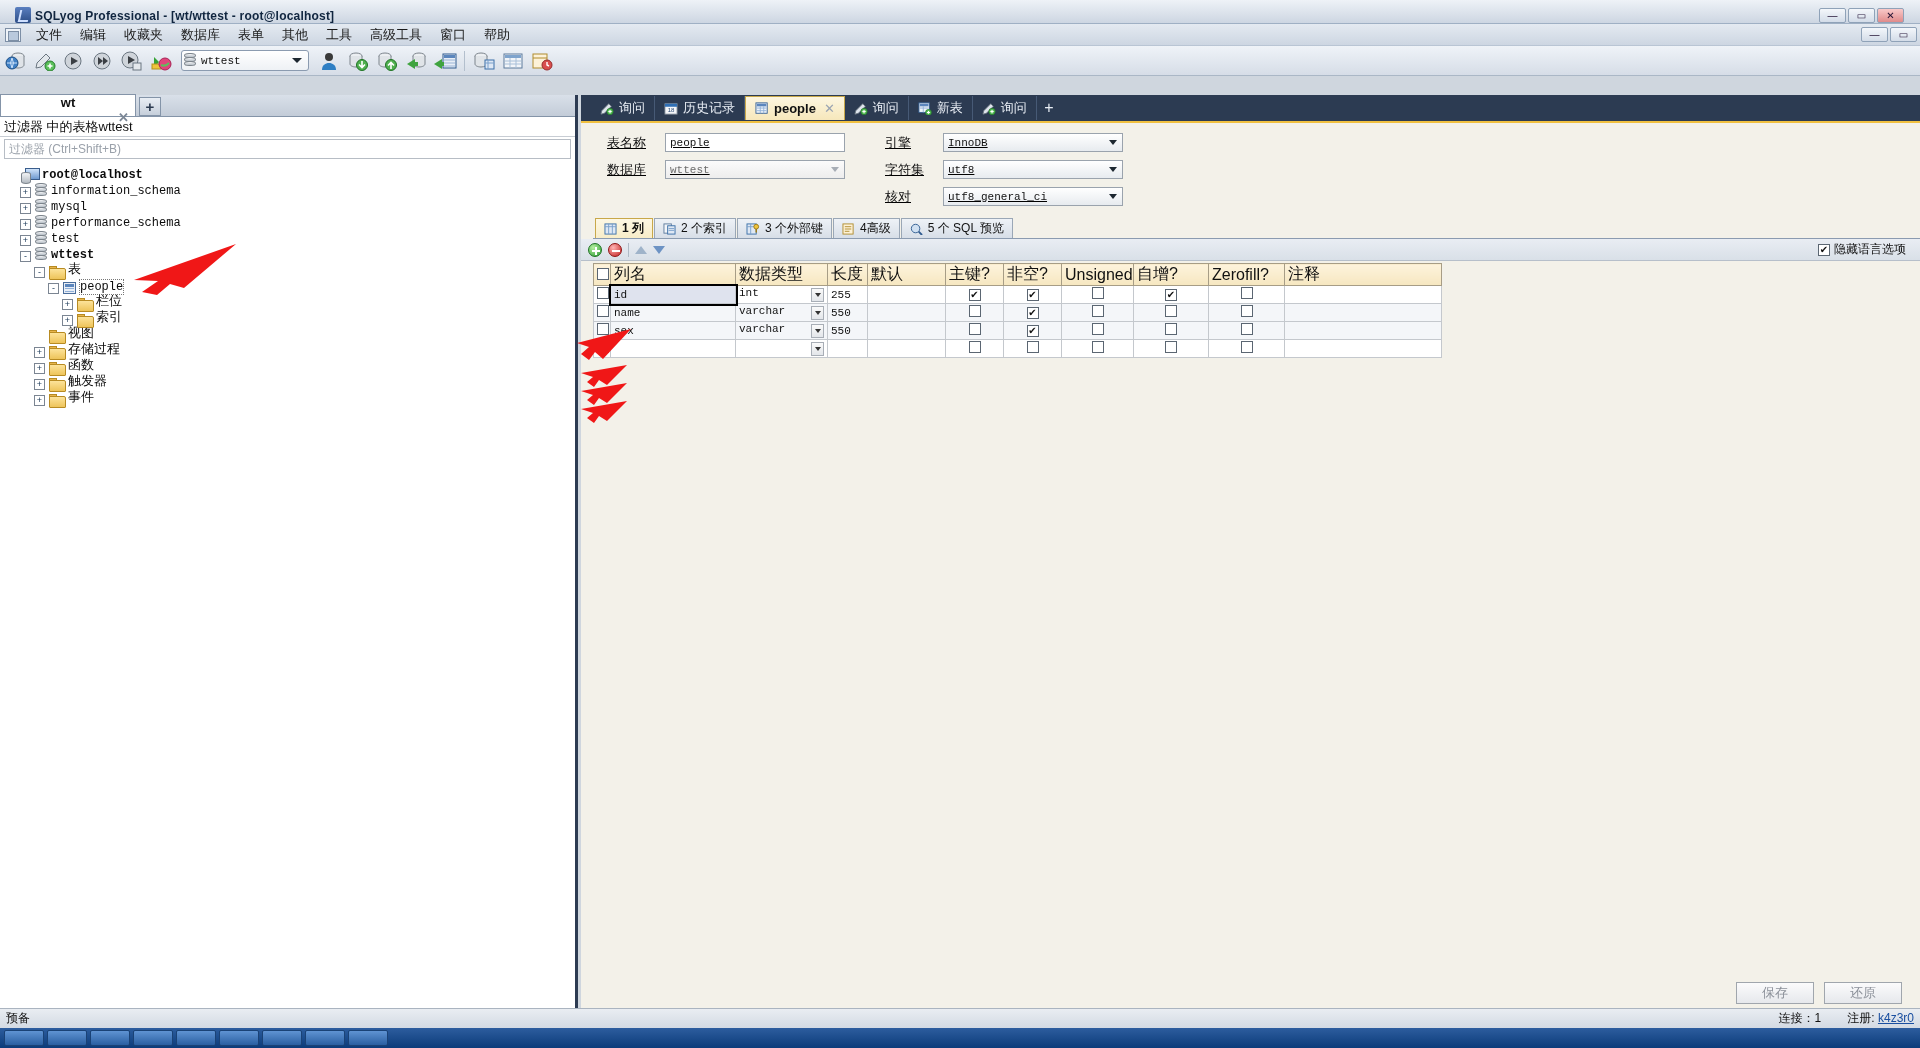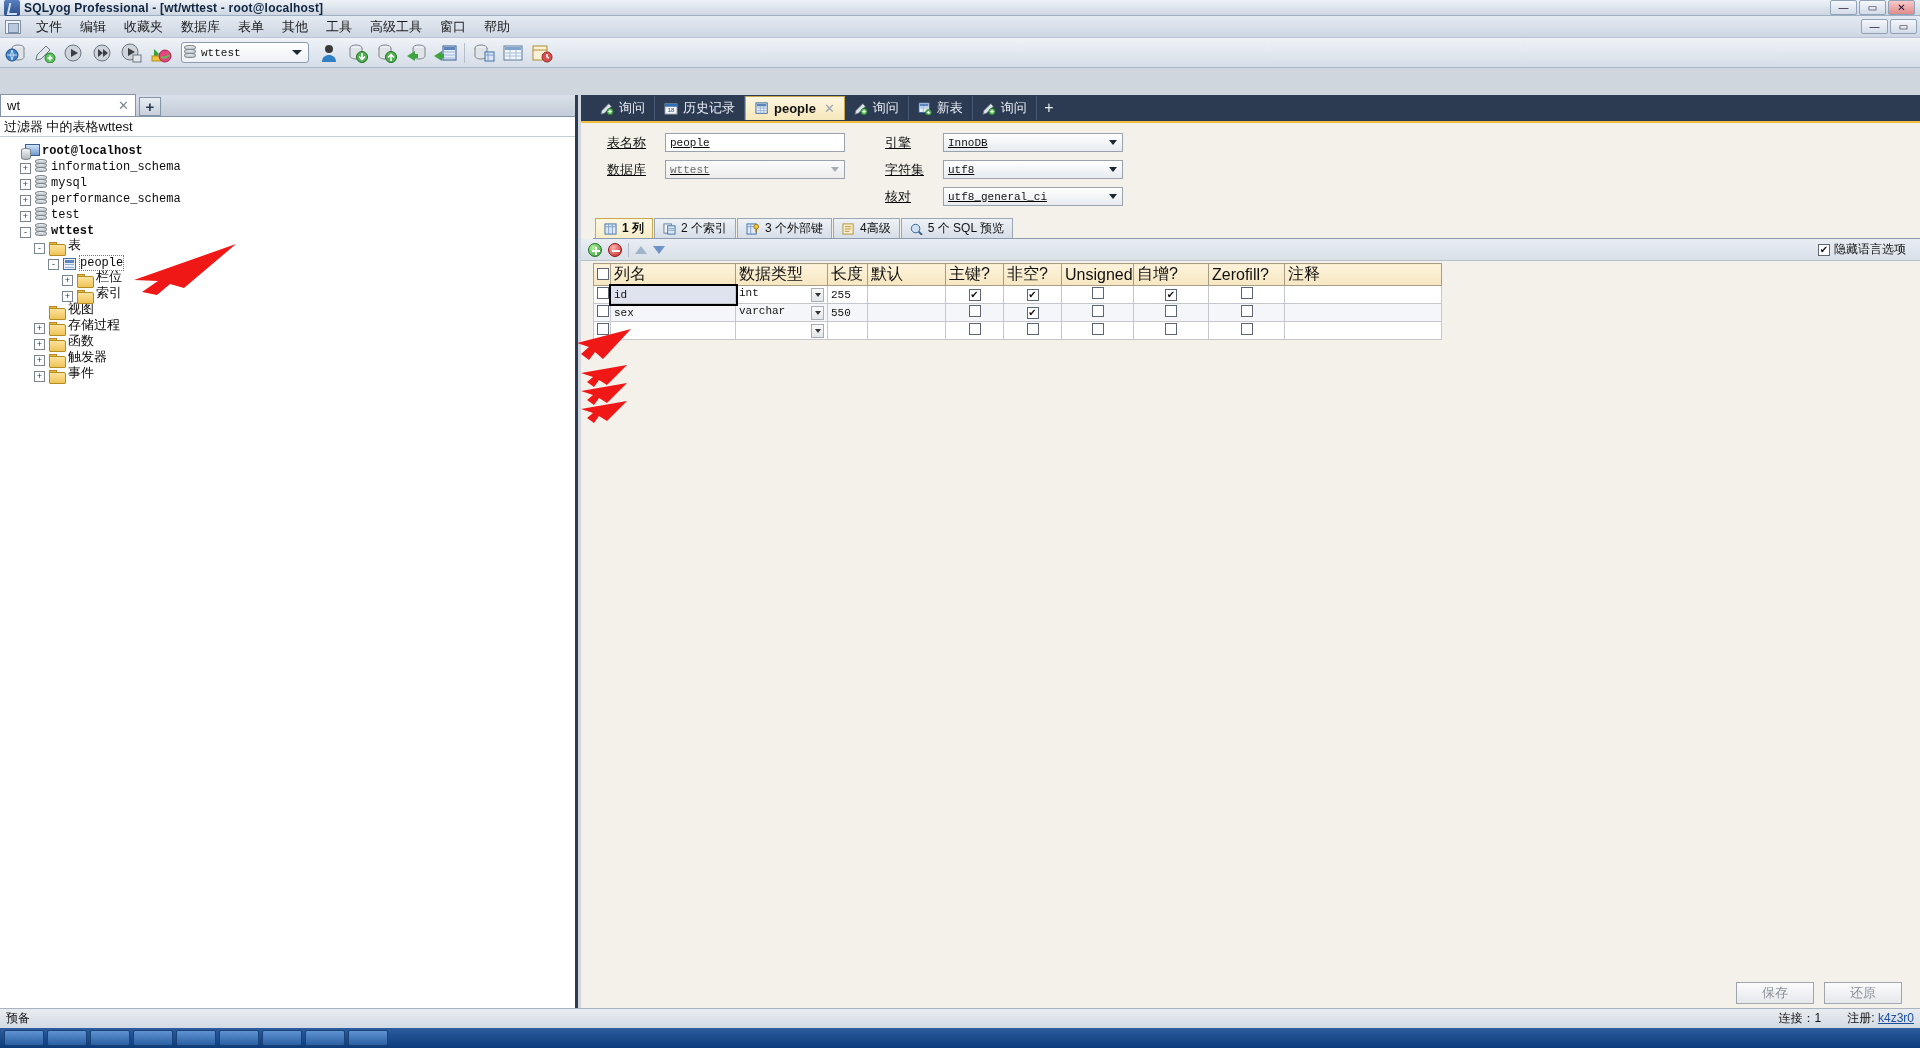--- a/index.html
+++ b/index.html
@@ -9,23 +9,23 @@
     font-family:"Liberation Sans", sans-serif;
     font-size:13px;
     background:#d4d0c8;
     overflow:hidden;
     -webkit-font-smoothing:none;
   }
   .app { position:relative; width:1920px; height:1048px; background:#cfd6de; }
 
   
   .titlebar {
-    height:16px; background:linear-gradient(#eef2f7,#cdd6e2);
+    height:24px; background:linear-gradient(#eef2f7,#cdd6e2);
     border-bottom:1px solid #9fb0c4;
-    display:flex; align-items:center; padding:0 2px;
+    display:flex; align-items:flex-end; padding:0 13px;
   }
   .titlebar .tico {
     width:16px;height:16px;margin:0 4px 0 2px;
     background:linear-gradient(#5a7fc0,#2c4d86);
     border-radius:2px; position:relative;
   }
   .titlebar .tico:after{
     content:"";position:absolute;left:4px;top:3px;width:8px;height:10px;
     border-left:2px solid #cfe0ff;border-bottom:2px solid #cfe0ff;transform:skewX(-12deg);
   }
@@ -66,21 +66,21 @@
   
   .cyl{width:12px;height:15px;position:relative;display:inline-block;}
   .cyl .c1,.cyl .c2,.cyl .c3{position:absolute;left:0;width:12px;height:5px;border-radius:50%/60%;
      background:linear-gradient(#f2f4f6,#b7bec6);border:1px solid #7c848c;}
   .cyl .c1{top:0;} .cyl .c2{top:4px;} .cyl .c3{top:8px;}
 
   
   .leftpane{position:absolute;left:0;top:95px;width:578px;height:925px;background:#fff;border-right:3px solid #2d3b52;}
   .wtabs{height:22px;background:linear-gradient(#d9e0e9,#c3ccd8);display:flex;align-items:flex-end;border-bottom:1px solid #8494a8;}
   .wtab{height:22px;min-width:136px;background:#fff;border:1px solid #8494a8;border-bottom:none;
-        display:flex;align-items:center;padding:0 6px;font-weight:normal;font-size:13px;color:#111;}
+        display:flex;align-items:center;padding:0 6px;font-weight:bold;font-size:13px;color:#111;flex-direction:column;}
   .wtab .x{margin-left:auto;color:#7c8796;font-size:13px;}
   .wplus{width:22px;height:19px;margin-left:3px;background:linear-gradient(#e9eef4,#c6cfdb);
          border:1px solid #8494a8;display:flex;align-items:center;justify-content:center;font-size:15px;color:#2c3b50;font-weight:bold;}
   .filterhdr{height:20px;display:flex;align-items:center;padding-left:4px;font-size:13px;color:#111;border-bottom:1px solid #c8cdd4;background:#fff;}
   .filterbox{height:20px;margin:2px 4px 2px 4px;border:1px solid #b7bdc5;background:#fff;
              display:flex;align-items:center;padding-left:4px;font-size:12px;color:#9aa1aa;}
   .tree{padding:5px 0 0 6px;font-family:"Liberation Mono", monospace;font-size:12px;color:#0b0b0b;}
   .trow{display:flex;align-items:flex-end;height:16px;white-space:nowrap;}
   .tog{width:11px;height:11px;border:1px solid #7b8592;background:#fff;font-size:9px;line-height:9px;
        text-align:center;color:#24415f;font-family:"Liberation Sans",sans-serif;margin-right:4px;flex:0 0 auto;}
@@ -327,20 +327,23 @@
 
   <div class="leftpane">
     <div class="wtabs">
       <div class="wtab">
         <span>wt</span>
         <span class="x">✕</span>
       </div>
       <div class="wplus">+</div>
     </div>
     <div class="filterhdr">过滤器 中的表格wttest</div>
+    <div class="filterbox">
+      <span>过滤器 (Ctrl+Shift+B)</span>
+    </div>
     <div class="tree" id="tree">
         <div class="trow" style="padding-left: 0px;">
           <span class="togspace"></span>
           <span class="srvico"></span>
           <span class=" bold">root@localhost</span>
         </div>
         <div class="trow" style="padding-left: 14px;">
           <span class="tog">+</span>
           <span class="cyl">
             <i class="c1"></i>
@@ -630,20 +633,35 @@
                 <td></td>
                 <td class="ctr"><span class="cb">✔</span></td>
                 <td class="ctr"><span class="cb">✔</span></td>
                 <td class="ctr"><span class="cb"></span></td>
                 <td class="ctr"><span class="cb">✔</span></td>
                 <td class="ctr"><span class="cb"></span></td>
                 <td></td>
               </tr>
               <tr class="alt">
                 <td class="chk"><span class="cb"></span></td>
+                <td>name</td>
+                <td><span class="dd">
+                    <i></i>
+                  </span><span>varchar</span></td>
+                <td>550</td>
+                <td></td>
+                <td class="ctr"><span class="cb"></span></td>
+                <td class="ctr"><span class="cb">✔</span></td>
+                <td class="ctr"><span class="cb"></span></td>
+                <td class="ctr"><span class="cb"></span></td>
+                <td class="ctr"><span class="cb"></span></td>
+                <td></td>
+              </tr>
+              <tr class="alt">
+                <td class="chk"><span class="cb"></span></td>
                 <td>sex</td>
                 <td><span class="dd">
                     <i></i>
                   </span><span>varchar</span></td>
                 <td>550</td>
                 <td></td>
                 <td class="ctr"><span class="cb"></span></td>
                 <td class="ctr"><span class="cb">✔</span></td>
                 <td class="ctr"><span class="cb"></span></td>
                 <td class="ctr"><span class="cb"></span></td>

